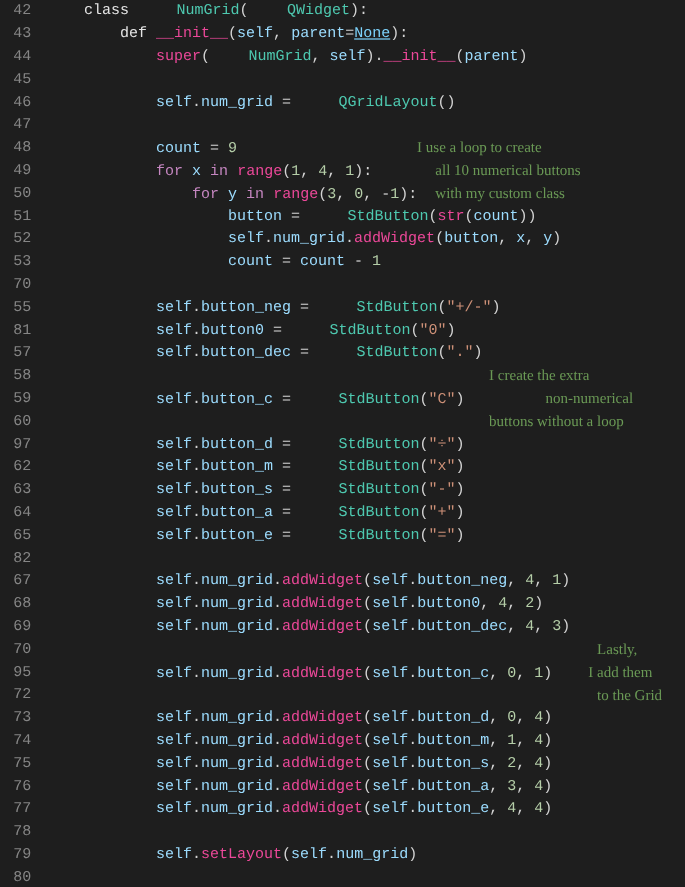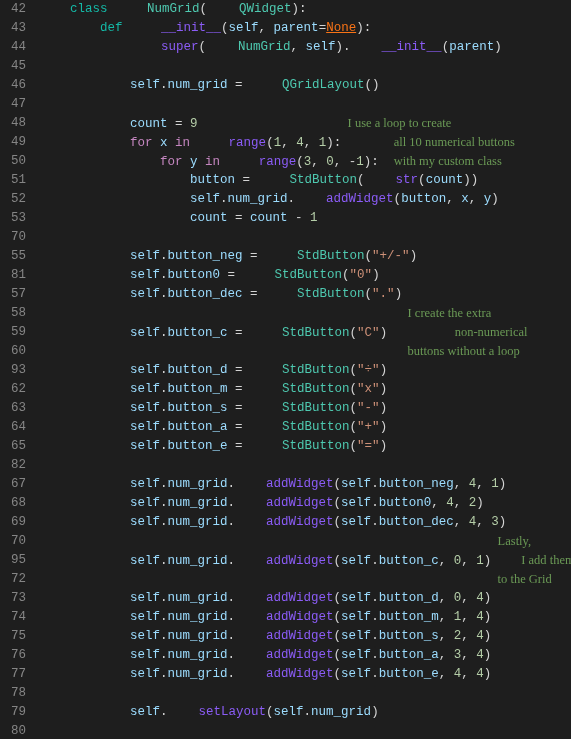--- a/index.html
+++ b/index.html
@@ -21,27 +21,27 @@
     color: #858585;
     user-select: none;
     flex-shrink: 0;
   }
   .code {
     flex: 1;
     white-space: pre;
     padding-left: 0;
   }
   .line { height: 19px; }
-  .kw   { color: #14b8a6; }
+  .kw   { color: #e5e5e5; }
   .kwp  { color: #c586c0; }
   .cls  { color: #4ec9b0; margin-left: 32px; }
-  .fn   { color: #8b5cf6; margin-left: 31px; }
+  .fn   { color: #ec4899; }
   .str  { color: #ce9178; }
   .num  { color: #b5cea8; }
-  .const{ color: #f97316; text-decoration: underline; }
+  .const{ color: #7dd3fc; text-decoration: underline; }
   .var  { color: #9cdcfe; }
   .op   { color: #d4d4d4; }
   .punc { color: #d4d4d4; }
   .cmt  { color: #6a9955; font-family: Liberation Serif, serif; }
 </style>
 </head>
 <body>
 
 <div class="editor">
   <div class="gutter">
@@ -57,21 +57,21 @@
       <div class="line">51</div>
       <div class="line">52</div>
       <div class="line">53</div>
       <div class="line">70</div>
       <div class="line">55</div>
       <div class="line">81</div>
       <div class="line">57</div>
       <div class="line">58</div>
       <div class="line">59</div>
       <div class="line">60</div>
-      <div class="line">93</div>
+      <div class="line">97</div>
       <div class="line">62</div>
       <div class="line">63</div>
       <div class="line">64</div>
       <div class="line">65</div>
       <div class="line">82</div>
       <div class="line">67</div>
       <div class="line">68</div>
       <div class="line">69</div>
       <div class="line">70</div>
       <div class="line">95</div>

